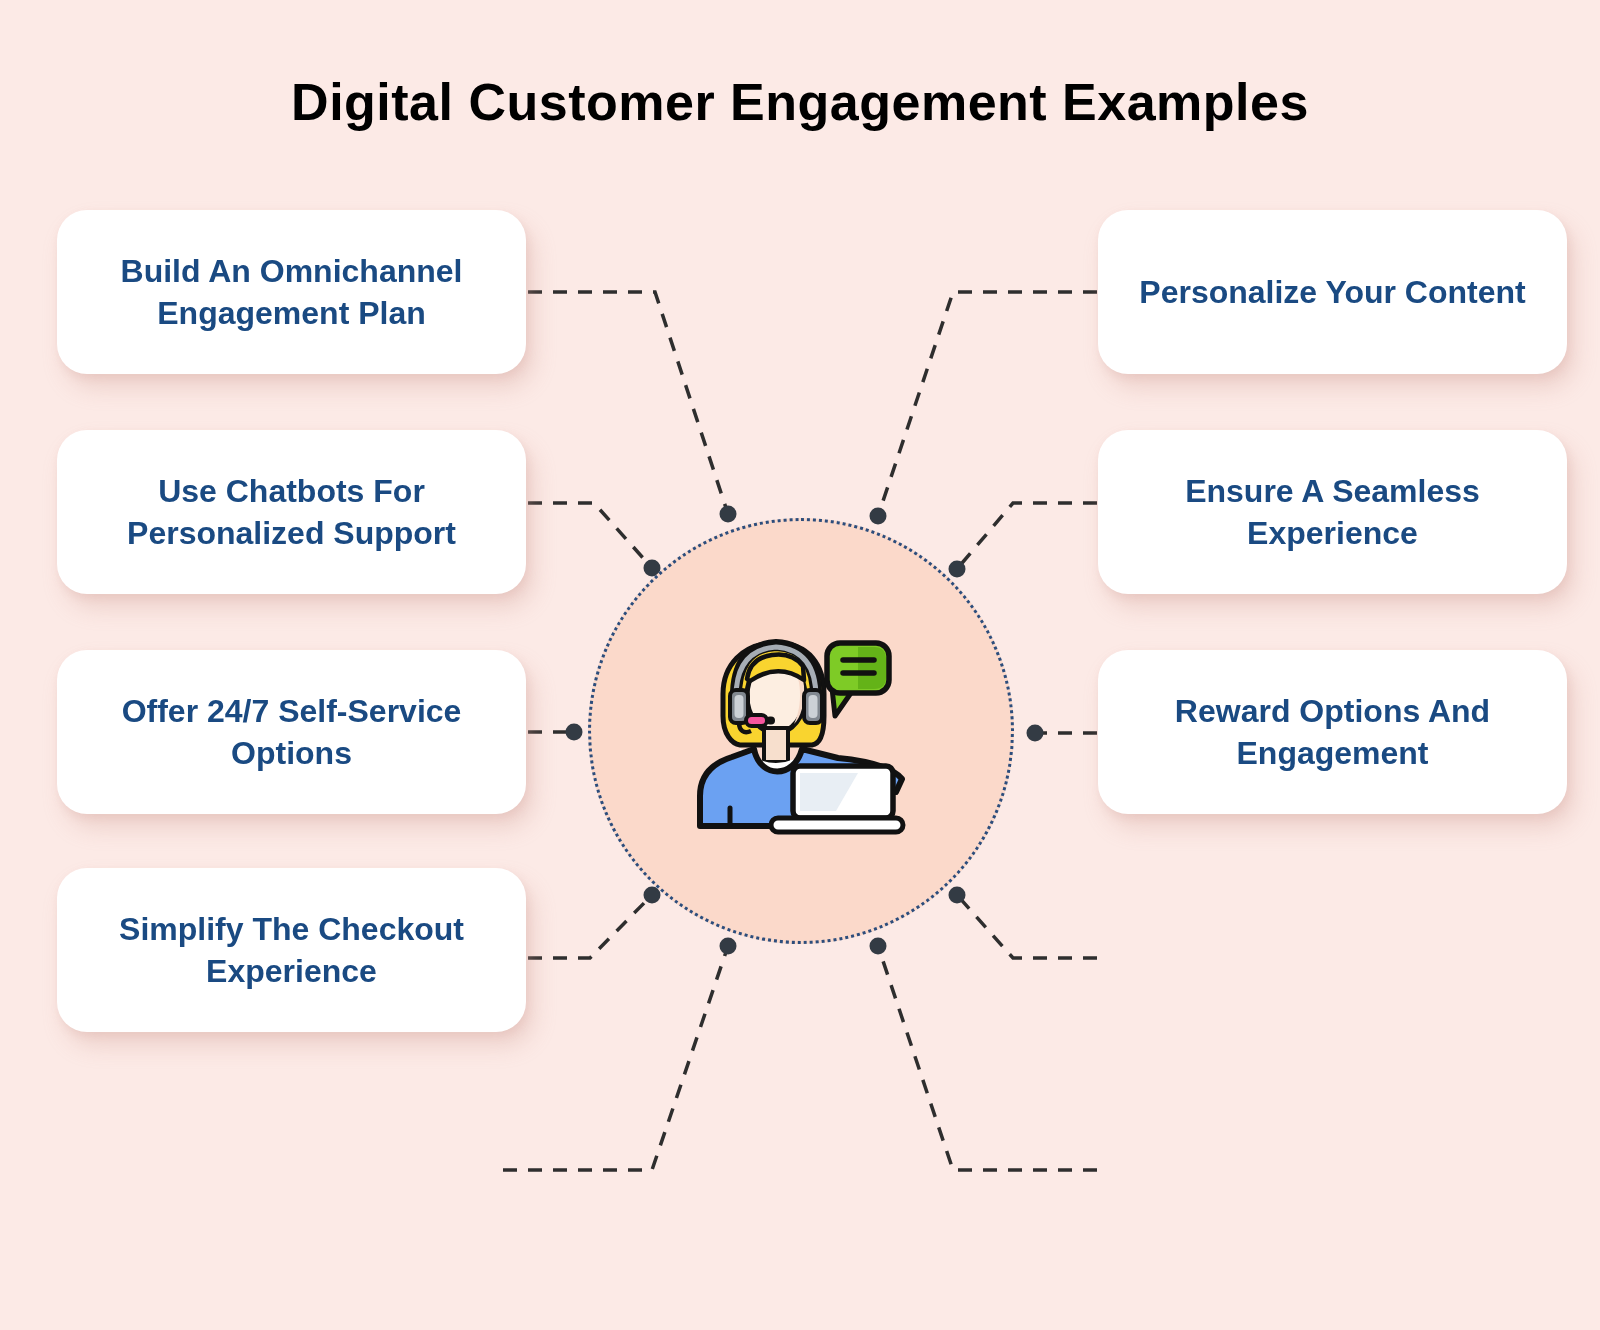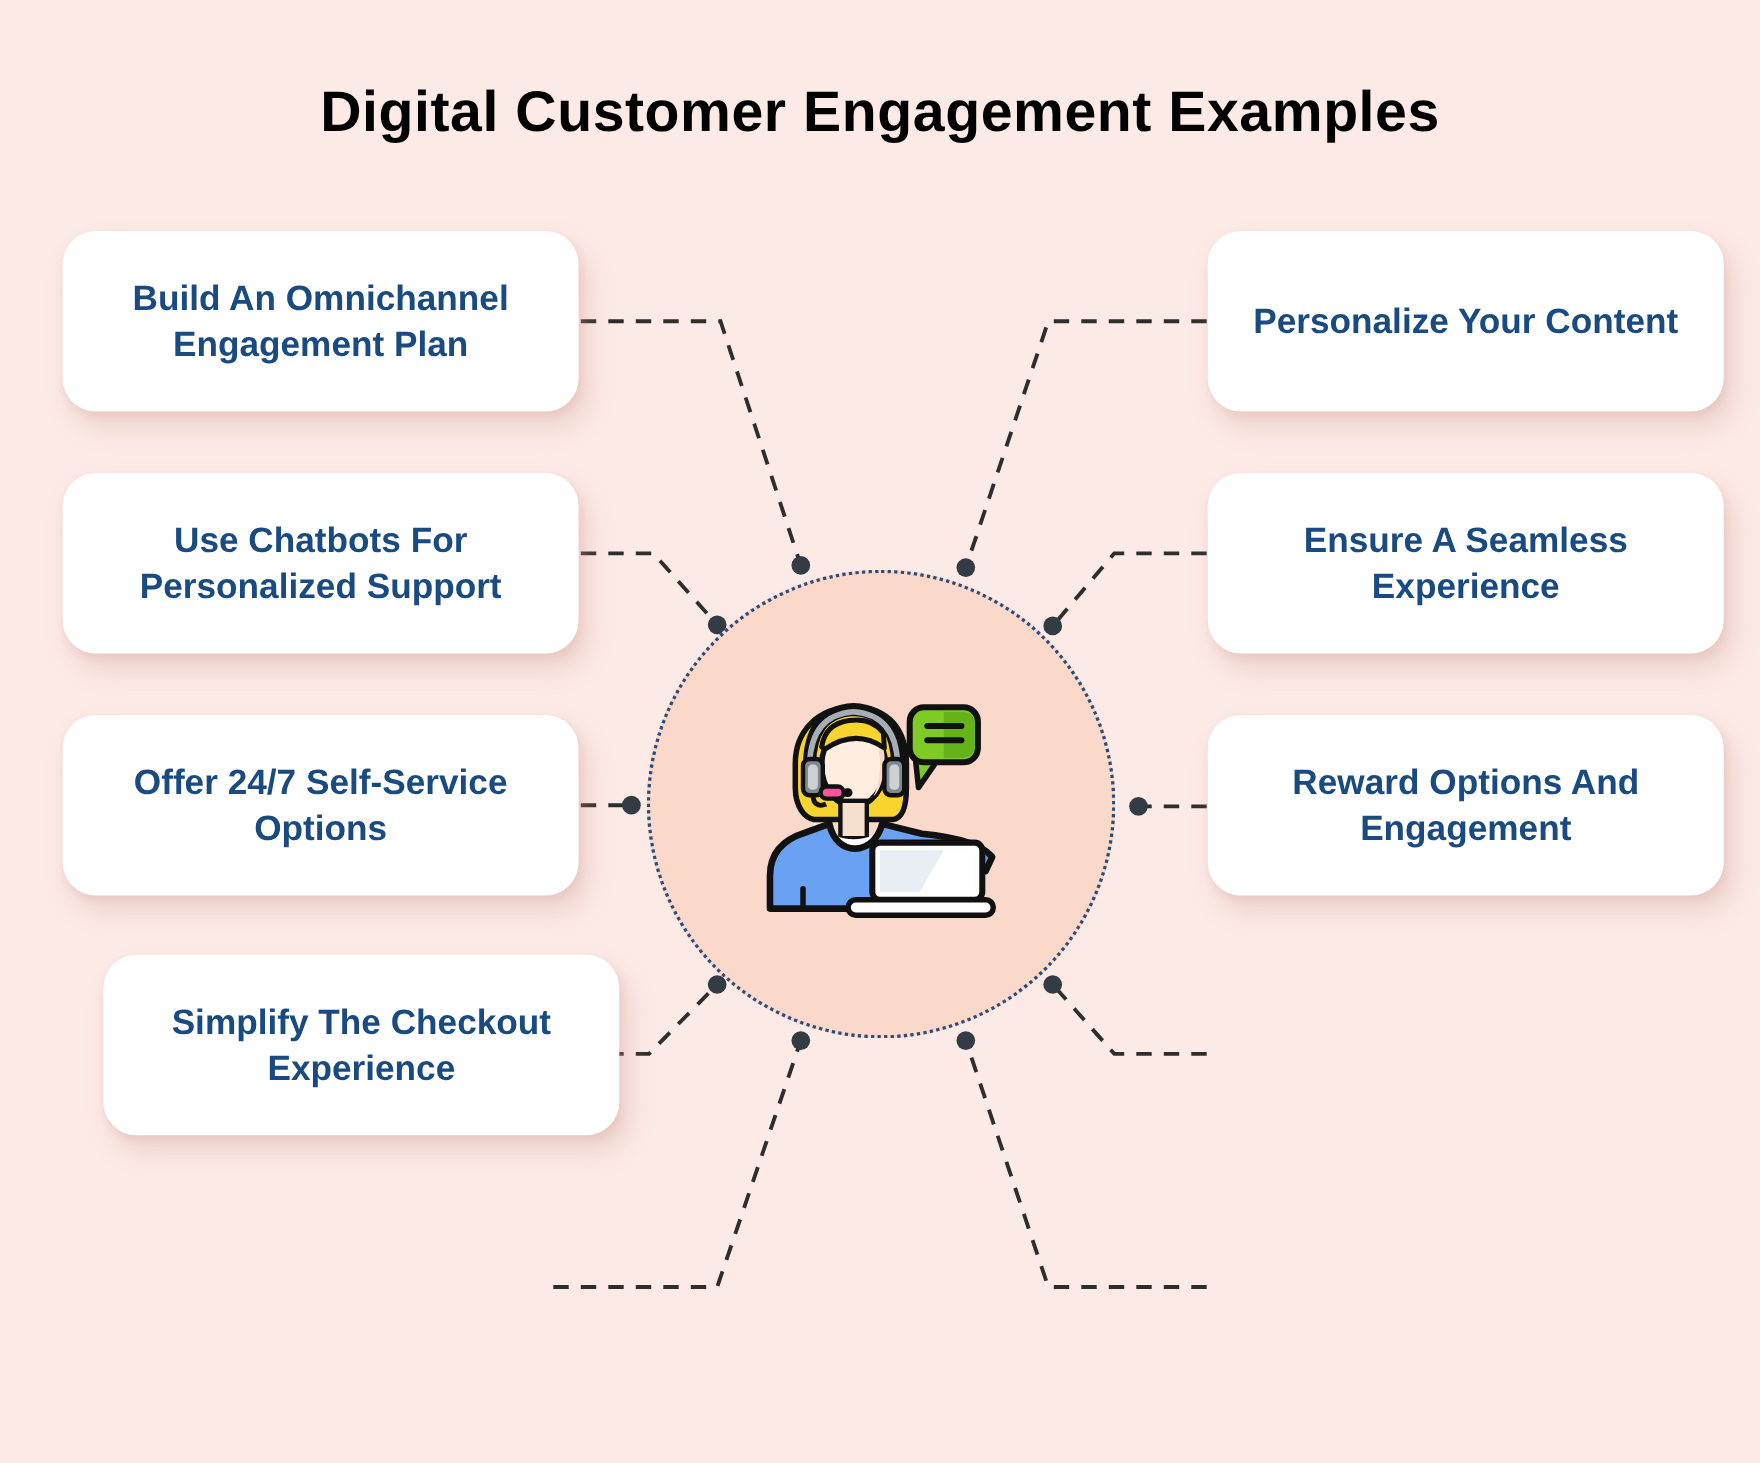--- a/index.html
+++ b/index.html
@@ -61,21 +61,21 @@
     font-size:32px;
     line-height:1.32;
     font-weight:600;
     color:#1a4a82;
   }
   .col-left{left:57px;}
   .col-right{left:1098px;}
   .row-1{top:210px;}
   .row-2{top:430px;text-align:center;}
   .row-3{top:650px;}
-  .row-4{top:868px;margin-left:37px;}
+  .row-4{top:868px;}
   .row-5{top:1092px;}
 </style>
 </head>
 <body>
 
 <div class="canvas">
 
   <h1 class="page-title">Digital Customer Engagement Examples</h1>
 
   <svg class="connector-layer" viewBox="0 0 1600 1330" aria-hidden="true">

